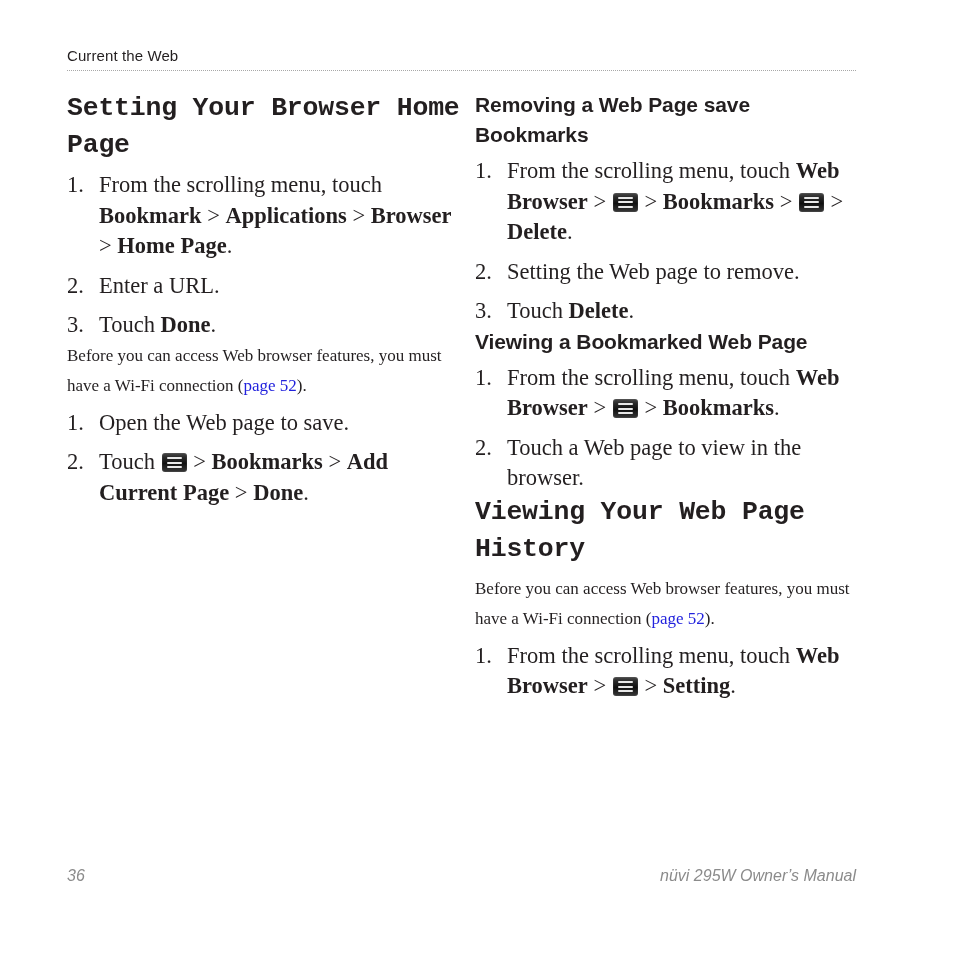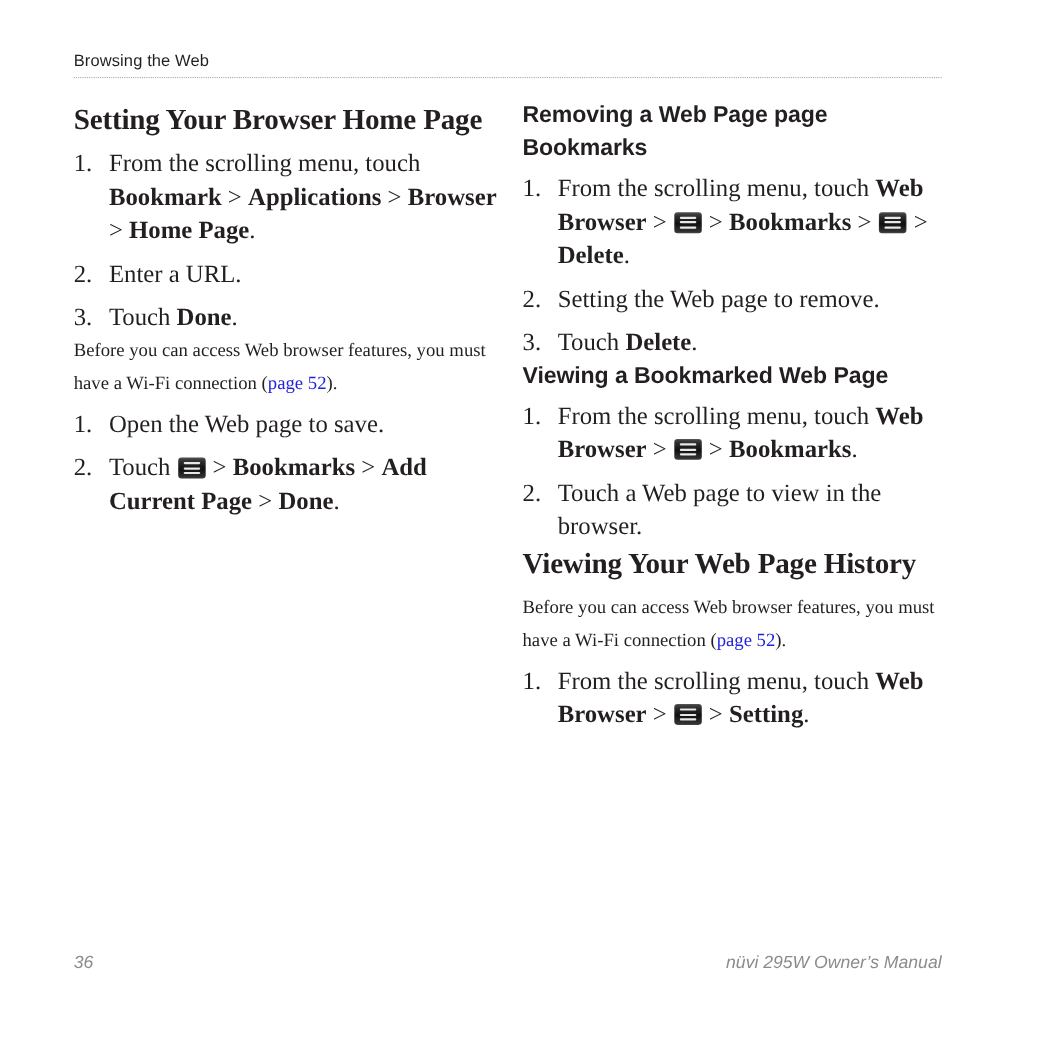--- a/index.html
+++ b/index.html
@@ -56,21 +56,21 @@
   .col {
     width: 394px;
     box-sizing: border-box;
   }
   .col-right {
     padding-left: 14px;
   }
 
   
   h2.sec-title {
-    font-family: Liberation Serif, serif;
+    font-family: Liberation Mono, monospace;
     font-weight: bold;
     font-size: 26.5px;
     line-height: 37px;
     color: #231f20;
     margin: 0 0 6px 0;
     letter-spacing: -0.2px;
   }
   h3.sub-title {
     font-family: "Liberation Sans", sans-serif;
     font-weight: bold;
@@ -167,21 +167,21 @@
     line-height: 20px;
     color: #8b8b8b;
   }
 </style>
 </head>
 <body>
 
 <div class="page">
 
   <div class="page-header">
-    <div class="header-text">Browsing the Web</div>
+    <div class="header-text">Current the Web</div>
     <div class="header-rule"></div>
   </div>
 
   <div class="columns">
 
     <div class="col col-left">
 
       <h2 class="sec-title">Setting Your Browser Home Page</h2>
       <ol class="steps">
           <li><span class="num">1.</span><span>From the scrolling menu, touch <b class="ui">Bookmark</b><span class="sep"> &gt; </span><b class="ui">Applications</b><span class="sep"> &gt; </span><b class="ui">Browser</b><span class="sep"> &gt; </span><b class="ui">Home Page</b>.</span></li>
@@ -192,21 +192,21 @@
       <p class="body">Before you can access Web browser features, you must have a Wi-Fi connection (<span class="link">page 52</span>).</p>
       <ol class="steps">
           <li><span class="num">1.</span><span>Open the Web page to save.</span></li>
           <li><span class="num">2.</span><span>Touch <span class="menu-icon"><i></i><i></i><i></i></span><span class="sep"> &gt; </span><b class="ui">Bookmarks</b><span class="sep"> &gt; </span><b class="ui">Add Current Page</b><span class="sep"> &gt; </span><b class="ui">Done</b>.</span></li>
         </ol>
 
     </div>
 
     <div class="col col-right">
 
-      <h3 class="sub-title">Removing a Web Page page Bookmarks</h3>
+      <h3 class="sub-title">Removing a Web Page save Bookmarks</h3>
       <ol class="steps">
           <li><span class="num">1.</span><span>From the scrolling menu, touch <b class="ui">Web Browser</b><span class="sep"> &gt; </span><span class="menu-icon"><i></i><i></i><i></i></span><span class="sep"> &gt; </span><b class="ui">Bookmarks</b><span class="sep"> &gt; </span><span class="menu-icon"><i></i><i></i><i></i></span><span class="sep"> &gt; </span><b class="ui">Delete</b>.</span></li>
           <li><span class="num">2.</span><span>Setting the Web page to remove.</span></li>
           <li><span class="num">3.</span><span>Touch <b class="ui">Delete</b>.</span></li>
         </ol>
 
       <h3 class="sub-title gap-before-h3">Viewing a Bookmarked Web Page</h3>
       <ol class="steps">
           <li><span class="num">1.</span><span>From the scrolling menu, touch <b class="ui">Web Browser</b><span class="sep"> &gt; </span><span class="menu-icon"><i></i><i></i><i></i></span><span class="sep"> &gt; </span><b class="ui">Bookmarks</b>.</span></li>
           <li><span class="num">2.</span><span>Touch a Web page to view in the browser.</span></li>

